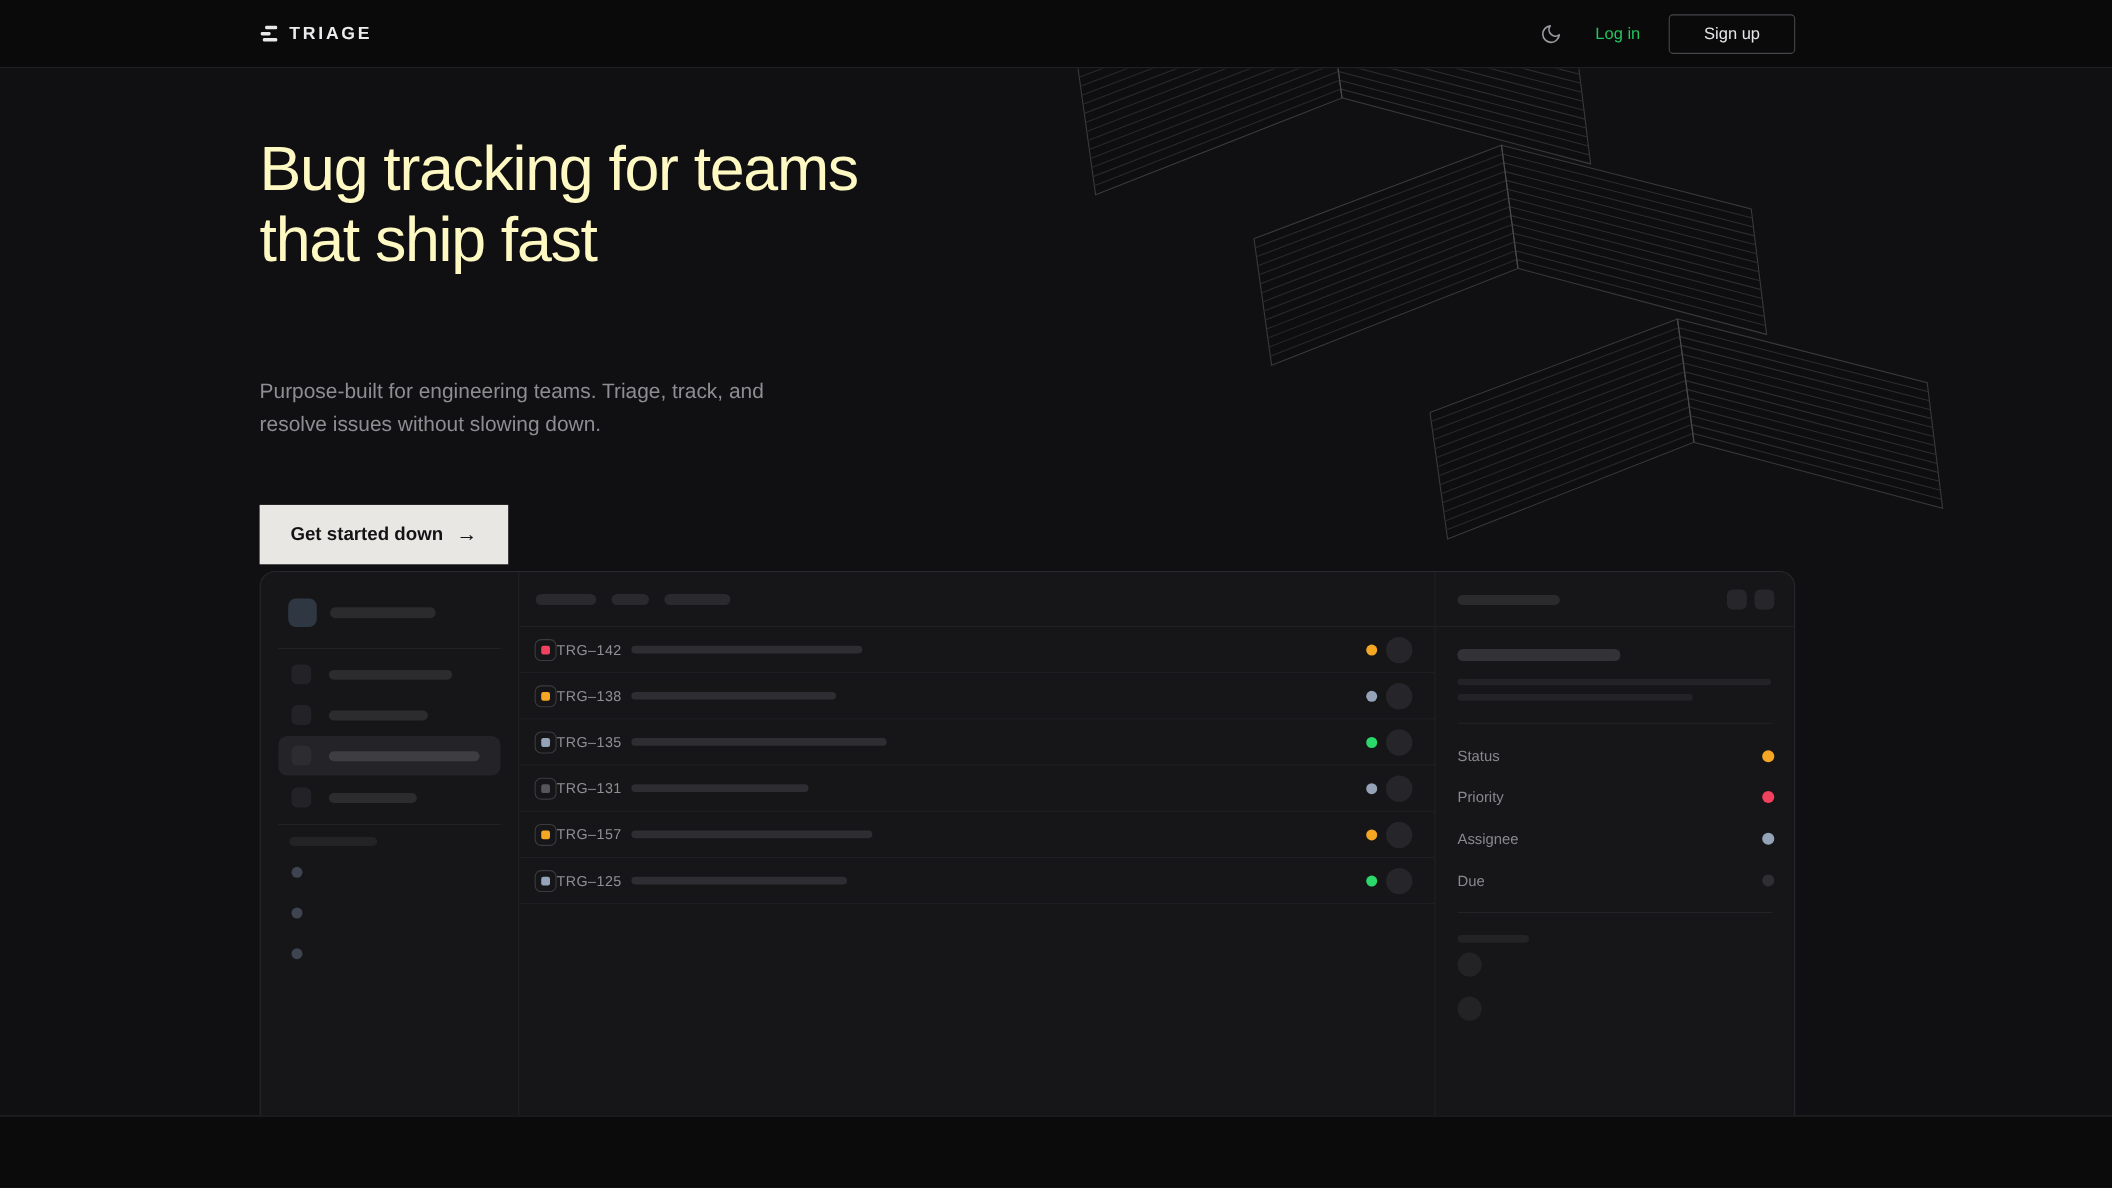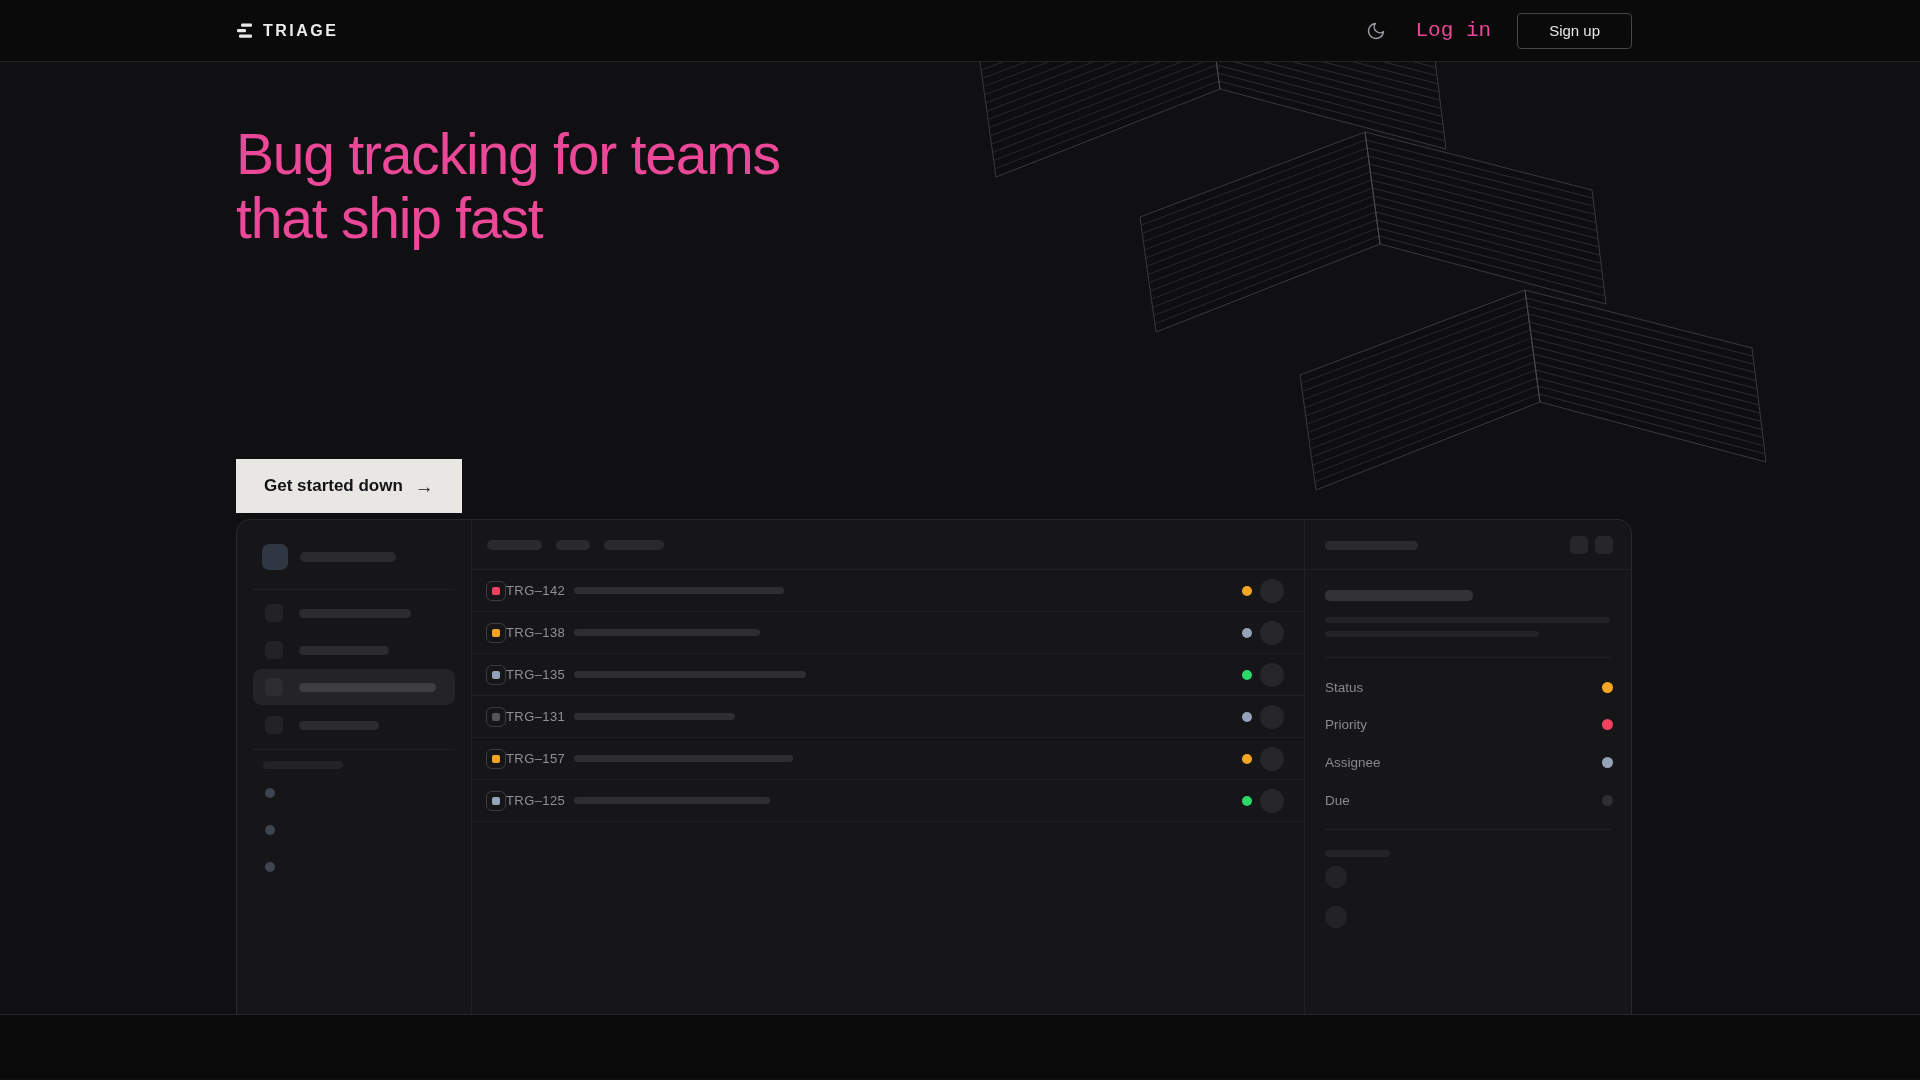--- a/index.html
+++ b/index.html
@@ -8,27 +8,27 @@
   .page { position:relative; width:1920px; height:1080px; overflow:hidden; background:#101012; }
 
   
   .navbar { position:relative; height:62px; background:#0a0a0b; border-bottom:1px solid #232326; z-index:5; }
   .nav-inner { position:relative; width:1396px; margin-left:236px; height:100%; display:flex; align-items:center; justify-content:space-between; }
   .brand { display:flex; align-items:center; gap:10px; cursor:pointer; }
   .brand-icon { display:block; }
   .brand-name { color:#ececee; font-size:16px; font-weight:700; letter-spacing:2.5px; }
   .nav-right { display:flex; align-items:center; gap:26px; }
   .theme-toggle { background:none; border:none; cursor:pointer; display:flex; align-items:center; padding:4px; }
-  .login { color:#ec4899; font-size:21px; cursor:pointer; text-decoration:none;font-family:Liberation Mono, monospace; }
+  .login { color:#22c55e; font-size:15px; cursor:pointer; text-decoration:none; }
   .signup { background:transparent; border:1px solid #46464b; color:#e6e6e9; font-size:15px; font-family:inherit; padding:0 31px; height:36px; border-radius:4px; cursor:pointer; }
 
   
   .hero { position:relative; height:953px; background:#101012; border-bottom:1px solid #26262a; overflow:hidden; }
   .decor { position:absolute; left:960px; top:0; pointer-events:none; }
-  .headline { position:absolute; left:236px; top:60px; color:#ec4899; font-size:57px; font-weight:500; letter-spacing:-1.2px; line-height:64px; }
+  .headline { position:absolute; left:236px; top:60px; color:#fef9c3; font-size:57px; font-weight:500; letter-spacing:-1.2px; line-height:64px; }
   .subtitle { position:absolute; left:236px; top:280px; width:480px; color:#8e8e92; font-size:19px; line-height:30px; font-weight:400; }
   .cta { position:absolute; left:236px; top:397px; height:54px; display:flex; align-items:center; gap:12px; background:#e8e7e4; color:#131316; border:none; padding:0 28px; font-size:17px; font-weight:600; font-family:inherit; cursor:pointer; }
   .cta-arrow { font-size:19px; font-weight:400; line-height:1; }
 
   
   .mockup { position:absolute; left:236px; top:457px; width:1396px; height:600px; background:#161618; border:1px solid #29292d; border-radius:14px; display:flex; overflow:hidden; }
 
   
   .mk-sidebar { position:relative; width:235px; border-right:1px solid #212124; flex:none; }
   .ws-square { position:absolute; left:25px; top:24px; width:26px; height:26px; border-radius:7px; background:#2f3742; }
@@ -191,20 +191,21 @@
         <line x1="577.8571428571429" y1="324" x2="804" y2="383.7142857142857" stroke="#2d2d2f" stroke-width="1"></line>
         <line x1="354.85714285714283" y1="419.7857142857143" x2="578.9285714285714" y2="332" stroke="#29292b" stroke-width="1"></line>
         <line x1="578.9285714285714" y1="332" x2="805" y2="391.8571428571429" stroke="#2d2d2f" stroke-width="1"></line>
         <line x1="565" y1="228" x2="580" y2="340" stroke="#4a4a4d" stroke-width="1"></line>
       </svg>
 
     <h1 class="headline">
       <span style="display:block">Bug tracking for teams</span>
       <span style="display:block">that ship fast</span>
     </h1>
+    <p class="subtitle">Purpose-built for engineering teams. Triage, track, and resolve issues without slowing down.</p>
     <button class="cta">
       <span>Get started down</span>
       <span class="cta-arrow">→</span>
     </button>
 
     <div class="mockup">
 
       <aside class="mk-sidebar">
         <span class="ws-square"></span>
         <span class="ws-pill"></span>

